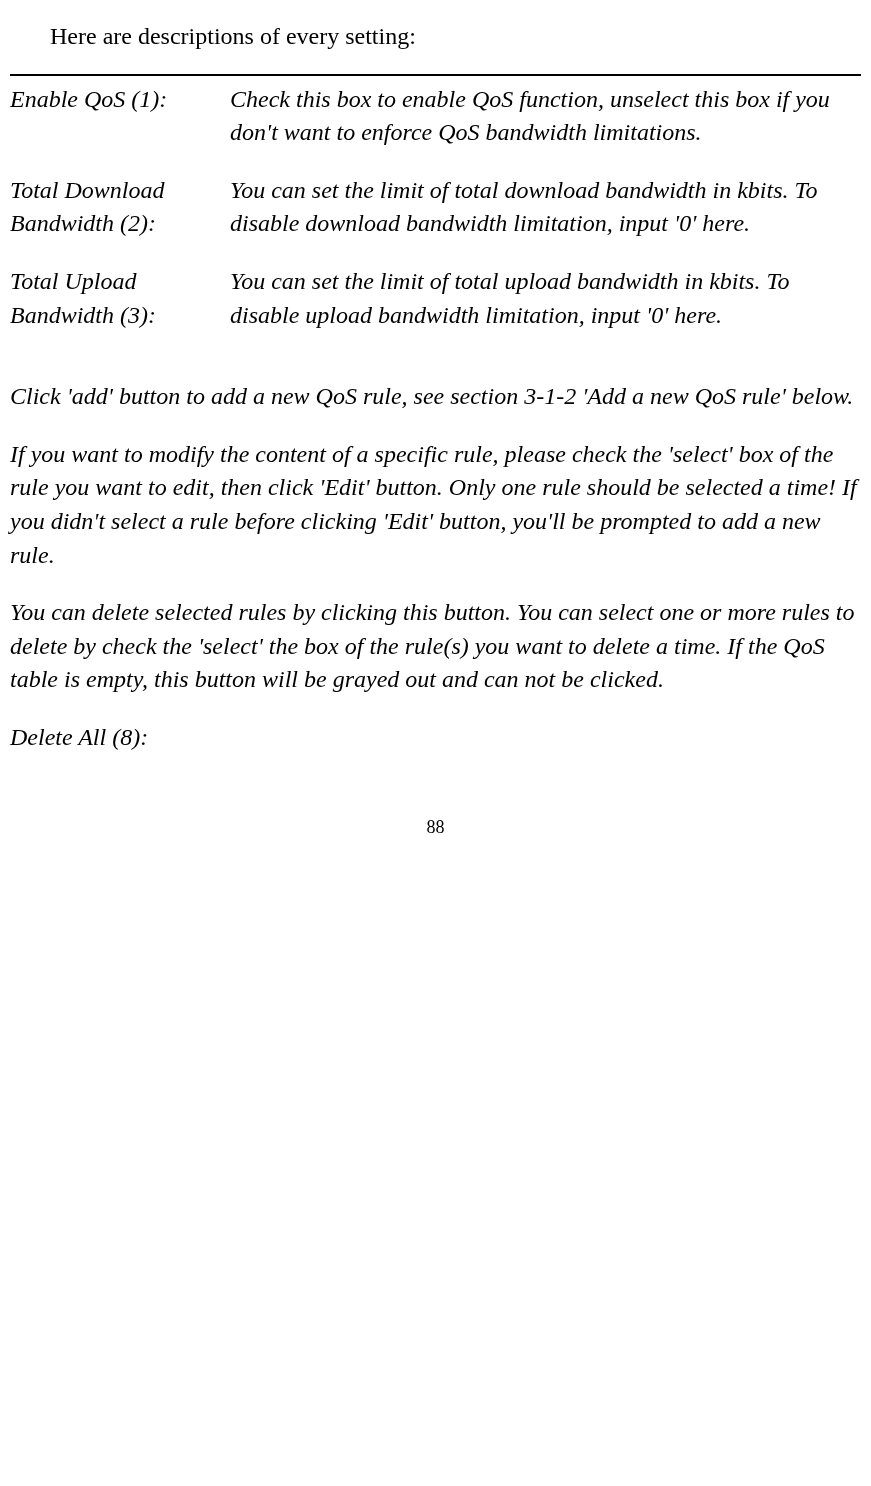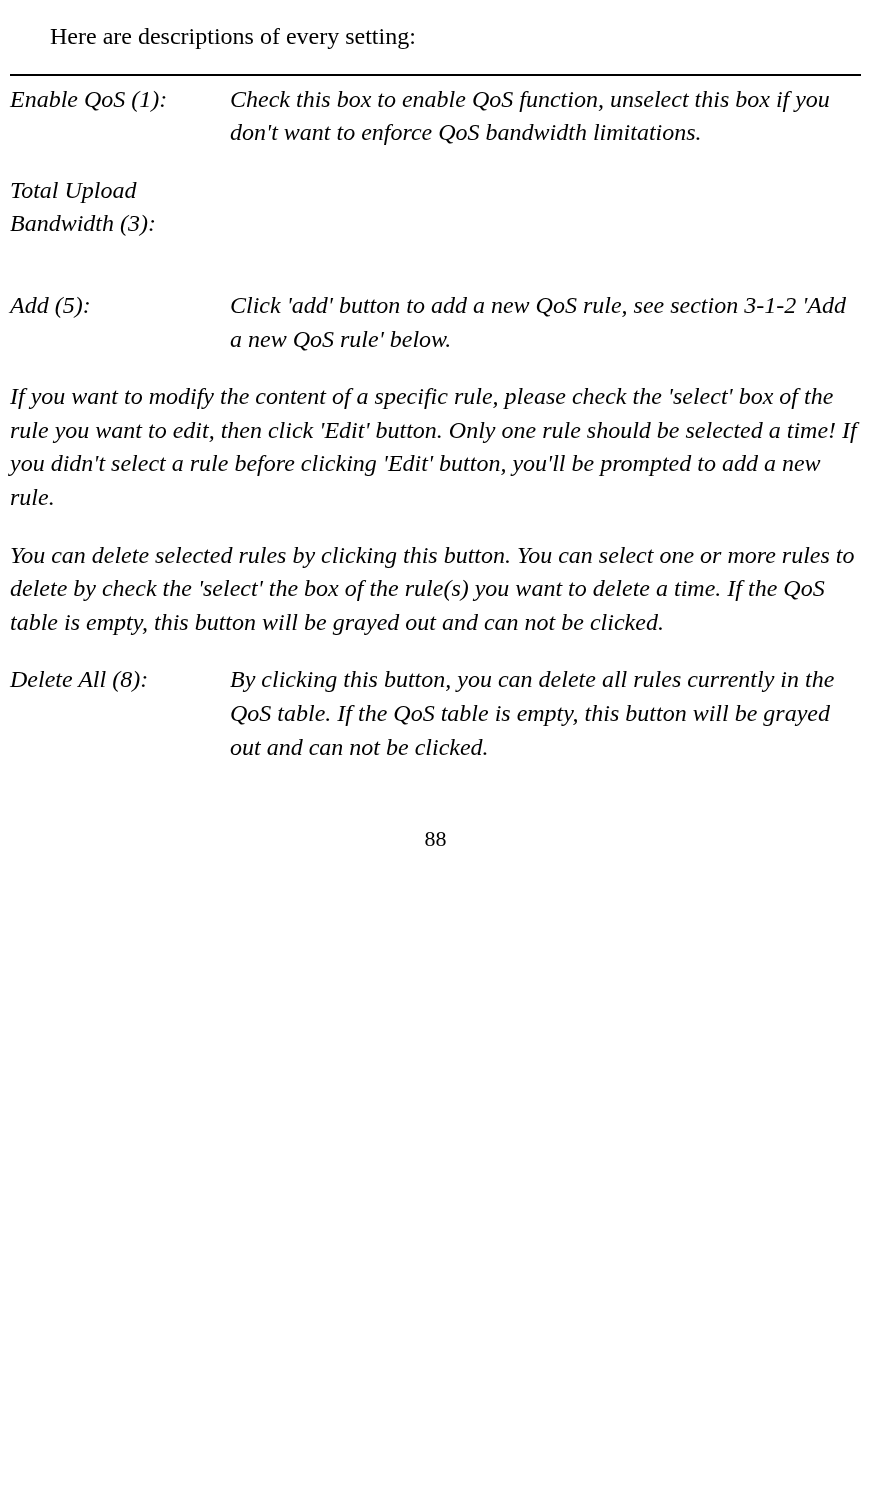--- a/index.html
+++ b/index.html
@@ -31,48 +31,51 @@
     }
     .entry-desc {
       font-style: italic;
       flex: 1;
     }
     .bold {
       font-weight: normal;
     }
     .page-number {
       text-align: center;
-      font-size: 22px;
+      font-size: 18px;
       margin-top: 60px;
       font-style: normal;
     }
   </style>
 </head>
 <body>
 
 <div class="intro">Here are descriptions of every setting:</div>
 <div class="divider"></div>
 <div id="entries-container">
     <div class="entry">
       <div class="entry-label">Enable QoS (1):</div>
       <div class="entry-desc"><span>Check this box to enable QoS function, unselect this box if you don't want to enforce QoS bandwidth limitations.</span></div>
     </div>
     <div class="entry">
+      <div class="entry-label">Total Download Bandwidth (2):</div>
+      <div class="entry-desc"><span>You can set the limit of total download bandwidth in kbits. To disable download bandwidth limitation, input '0' here.</span></div>
+    </div>
+    <div class="entry">
       <div class="entry-label">Total Upload Bandwidth (3):</div>
+      <div class="entry-desc"><span>You can set the limit of total upload bandwidth in kbits. To disable upload bandwidth limitation, input '0' here.</span></div>
     </div>
     <div class="entry">
     </div>
     <div class="entry">
-      <div class="entry-label">Add (5):</div>
       <div class="entry-desc"><span>Click 'add' button to add a new QoS rule, see section 3-1-2 'Add a new QoS rule' below.</span></div>
     </div>
     <div class="entry">
       <div class="entry-desc"><span>If you want to modify the content of a specific rule, please check the 'select' box of the rule you want to edit, then click 'Edit' button. </span><span class="bold">Only one rule should be selected a time!</span><span> If you didn't select a rule before clicking 'Edit' button, you'll be prompted to add a new rule.</span></div>
     </div>
     <div class="entry">
       <div class="entry-desc"><span>You can delete selected rules by clicking this button. You can select one or more rules to delete by check the 'select' the box of the rule(s) you want to delete a time. </span><span class="bold">If the QoS table is empty, this button will be grayed out and can not be clicked.</span></div>
     </div>
     <div class="entry">
       <div class="entry-label">Delete All (8):</div>
-      <div class="entry-desc"><span>By clicking this button, you can delete all rules currently in the QoS table. </span><span class="bold">If the QoS table is empty, this button will be grayed out and can not be clicked.</span></div>
     </div>
   </div>
 <div class="page-number">88</div>
 
 </body></html>

